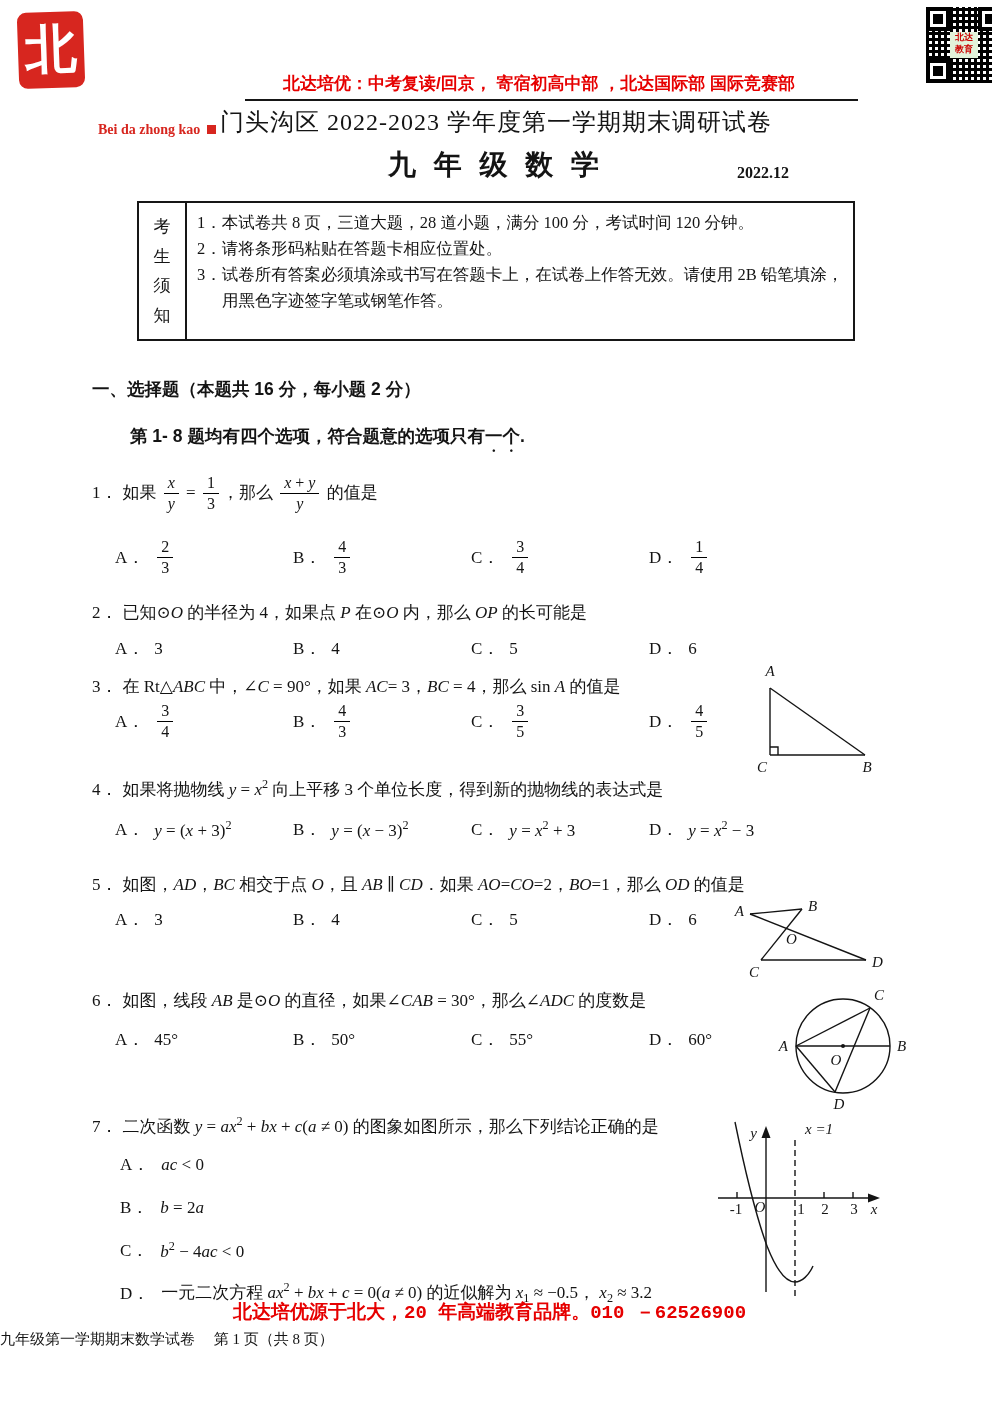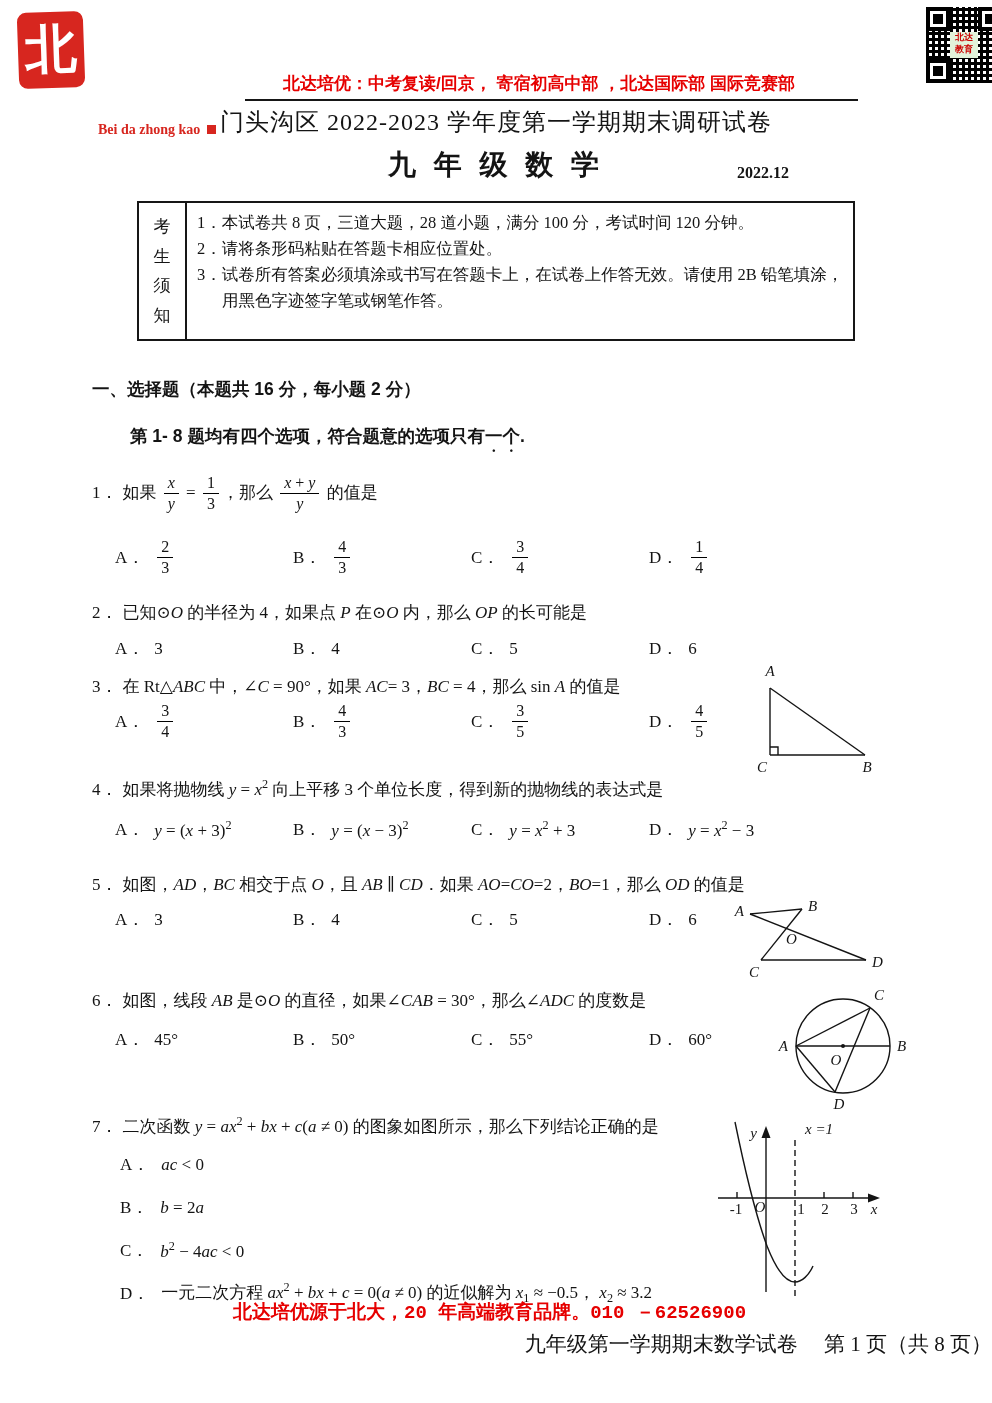--- a/index.html
+++ b/index.html
@@ -61,21 +61,21 @@
   
   .fig{position:absolute;}
   .fig line,.fig path,.fig circle.c,.fig polyline{stroke:#141414;stroke-width:1.4;fill:none;}
   .fig text{font-family:"Liberation Serif","DejaVu Serif",serif;font-size:15px;fill:#141414;}
   .fig text.it{font-style:italic;}
   .fig .arrow{fill:#141414;stroke:none;}
   .fig .dash{stroke-dasharray:6 4;}
   
   .promo{position:absolute;left:213px;top:1299px;color:#e60000;font-weight:bold;font-size:19px;
          font-family:Liberation Mono, monospace;margin-left:20px;}
-  .pageline{position:absolute;top:1330px;left:0;width:100%;text-align:right;font-size:21px;}
+  .pageline{position:absolute;top:1330px;left:0;width:100%;text-align:left;font-size:15px;}
 </style>
 </head>
 <body>
 
 <div class="page">
 
   <div class="seal">北</div>
   <div class="brand-sub"><span>Bei da zhong kao</span><span class="sq"></span></div>
   <div class="band">北达培优：中考复读/回京， 寄宿初高中部 ，北达国际部 国际竞赛部</div>
   <div class="band-line"></div>

